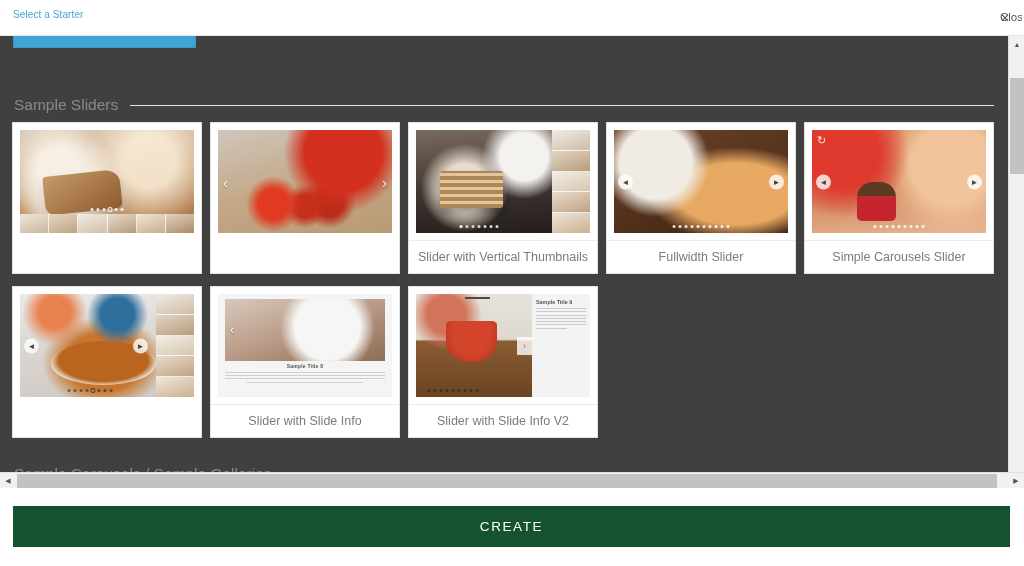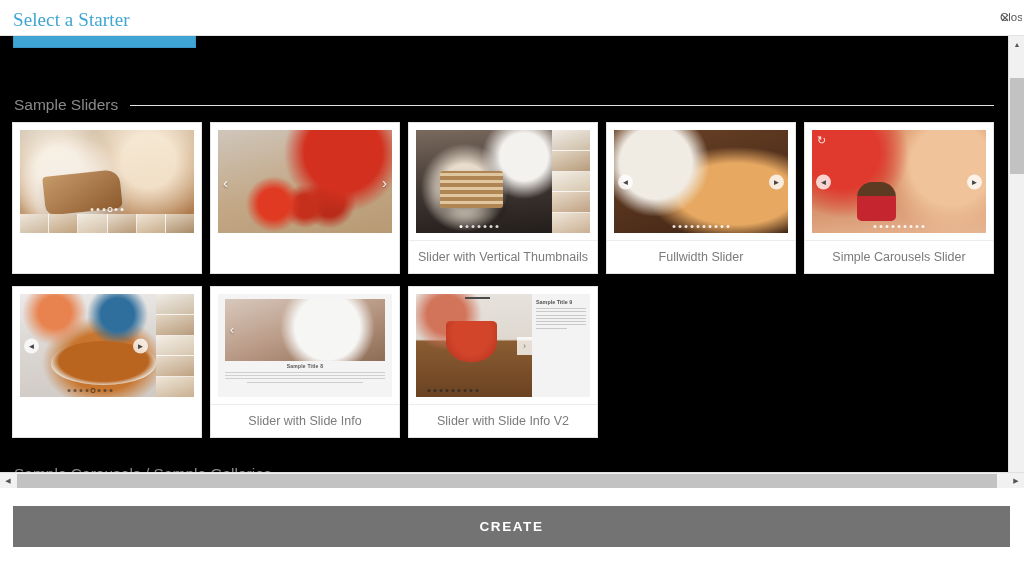--- a/index.html
+++ b/index.html
@@ -10,37 +10,37 @@
   }
   .app { position: relative; width: 1024px; height: 566px; background: #fff; }
 
   
   .topbar {
     position: absolute; top: 0; left: 0; width: 1024px; height: 36px;
     background: #ffffff; border-bottom: 1px solid #e4e4e4;
   }
   .topbar-title {
     position: absolute; left: 13px; top: 9px;
-    font-size: 19px; color: #3ea5d4; letter-spacing: .1px; font-family: Liberation Serif, serif;
+    font-size: 10px; color: #3ea5d4; letter-spacing: .1px;
   }
   .topbar-close {
     position: absolute; right: 2px; top: 11px;
     font-size: 11.5px; color: #555; white-space: nowrap;
     overflow: hidden; width: 22px;
   }
   .topbar-close-x {
     position: absolute; right: 14px; top: 11px;
     font-size: 11.5px; color: #555;
   }
 
   
   .scroll-area {
     position: absolute; top: 36px; left: 0;
     width: 1008px; height: 452px;
-    background: #000000; overflow: hidden;
+    background: #404040; overflow: hidden;
   }
 
   
   .clipped-tab {
     position: absolute; left: 13px; top: -8px;
     width: 183px; height: 20px;
     background: #3ea5d4; border: 1px solid #3796c3;
   }
 
   
@@ -324,22 +324,22 @@
     background: #c2c2c2;
   }
 
   
   .footer {
     position: absolute; left: 0; bottom: 0; width: 1024px; height: 72px;
     background: #fff;
   }
   .create-btn {
     position: absolute; left: 13px; top: 12px;
-    width: 997px; height: 41px; background: #737373;
-    color: #fff; font-size: 13.5px; font-weight: 700; letter-spacing: 1.6px;
+    width: 997px; height: 41px; background: #14532d;
+    color: #fff; font-size: 13.5px; font-weight: 400; letter-spacing: 1.6px;
     display: flex; align-items: center; justify-content: center;
     border: none; cursor: pointer; font-family: "Liberation Sans", sans-serif;
   }
 </style>
 </head>
 <body>
 
 <div class="app">
 
   <div class="topbar">

